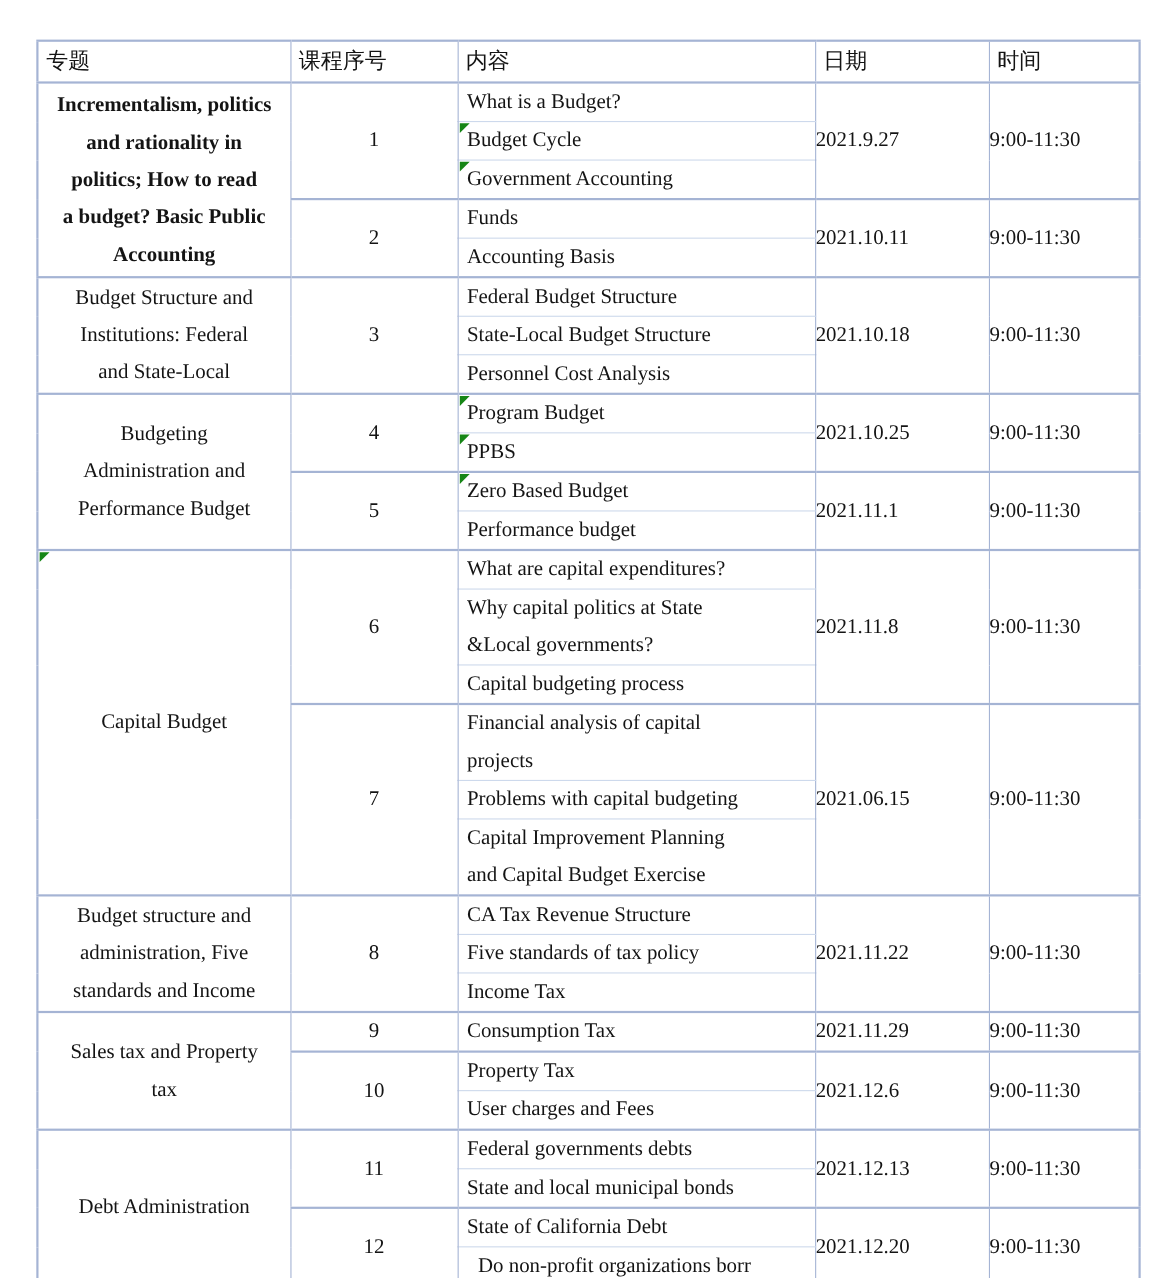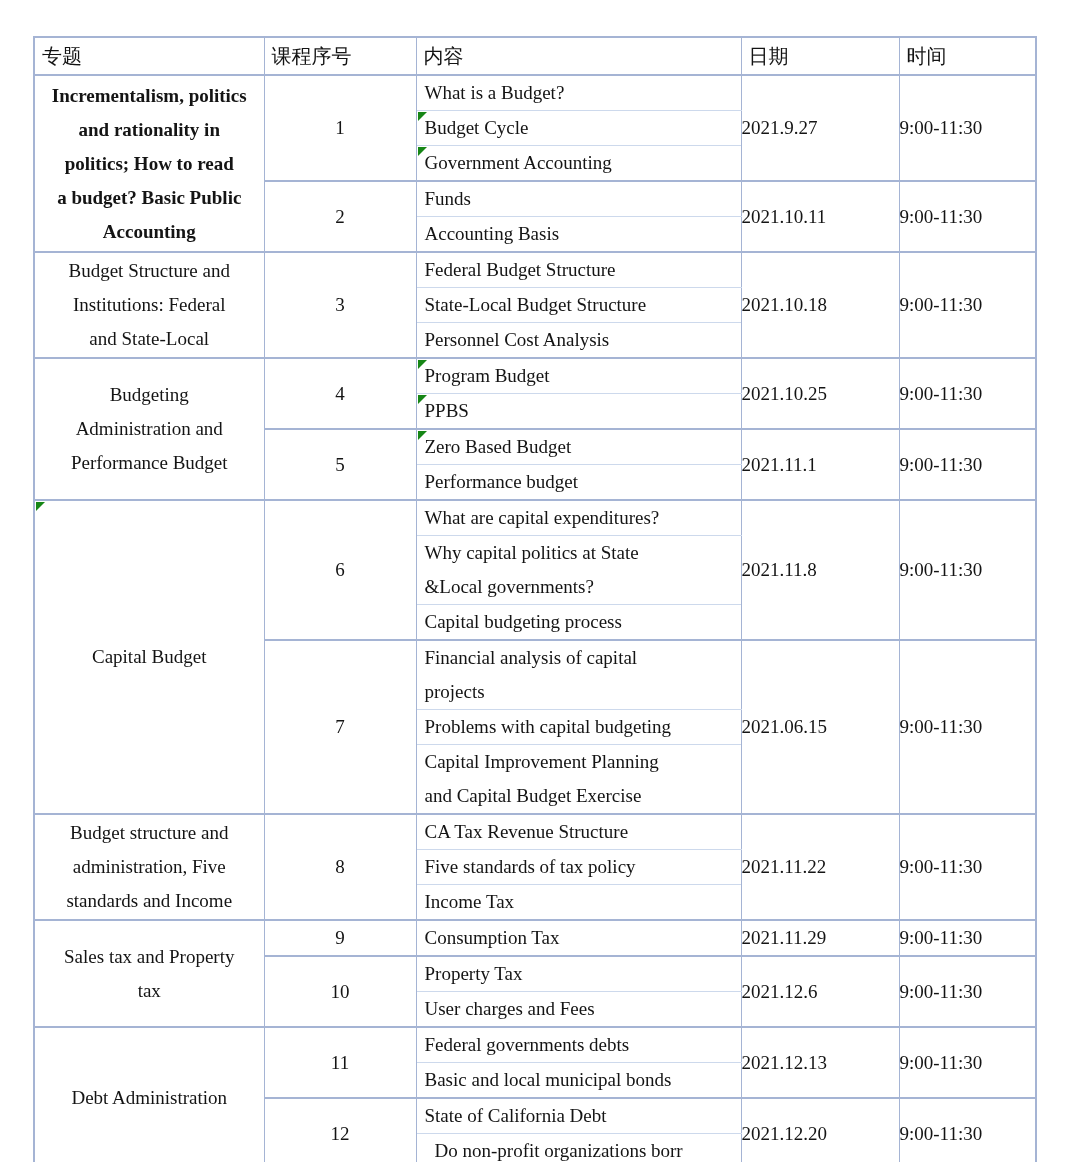--- a/index.html
+++ b/index.html
@@ -288,21 +288,21 @@
     </td>
     <td class="cell-num" rowspan="2">11</td>
     <td class="cell-content">
             <div class="line">Federal governments debts</div>
           </td>
     <td class="cell-date" rowspan="2">2021.12.13</td>
     <td class="cell-time" rowspan="2">9:00-11:30</td>
   </tr>
   <tr class="h1">
     <td class="cell-content">
-            <div class="line">Basic and local municipal bonds</div>
+            <div class="line">State and local municipal bonds</div>
           </td>
   </tr>
 
   <tr class="h1 cs">
     <td class="cell-num" rowspan="2">12</td>
     <td class="cell-content">
             <div class="line">State of California Debt</div>
           </td>
     <td class="cell-date" rowspan="2">2021.12.20</td>
     <td class="cell-time" rowspan="2">9:00-11:30</td>

